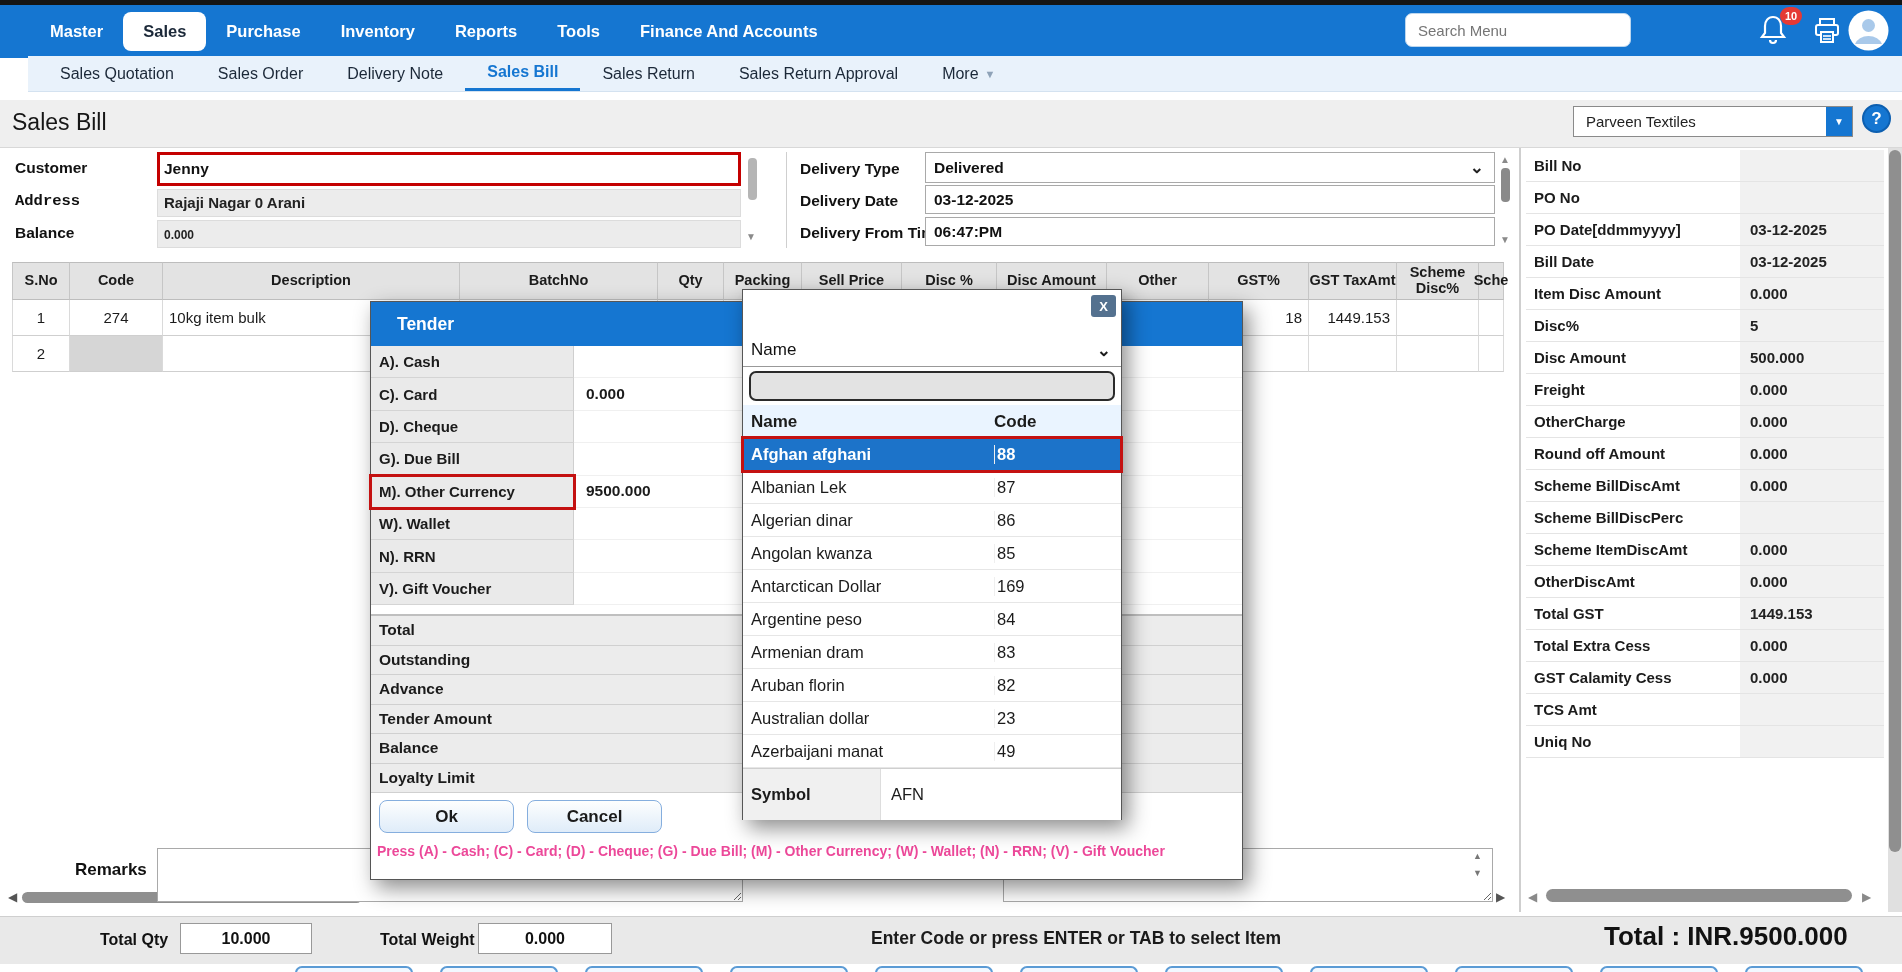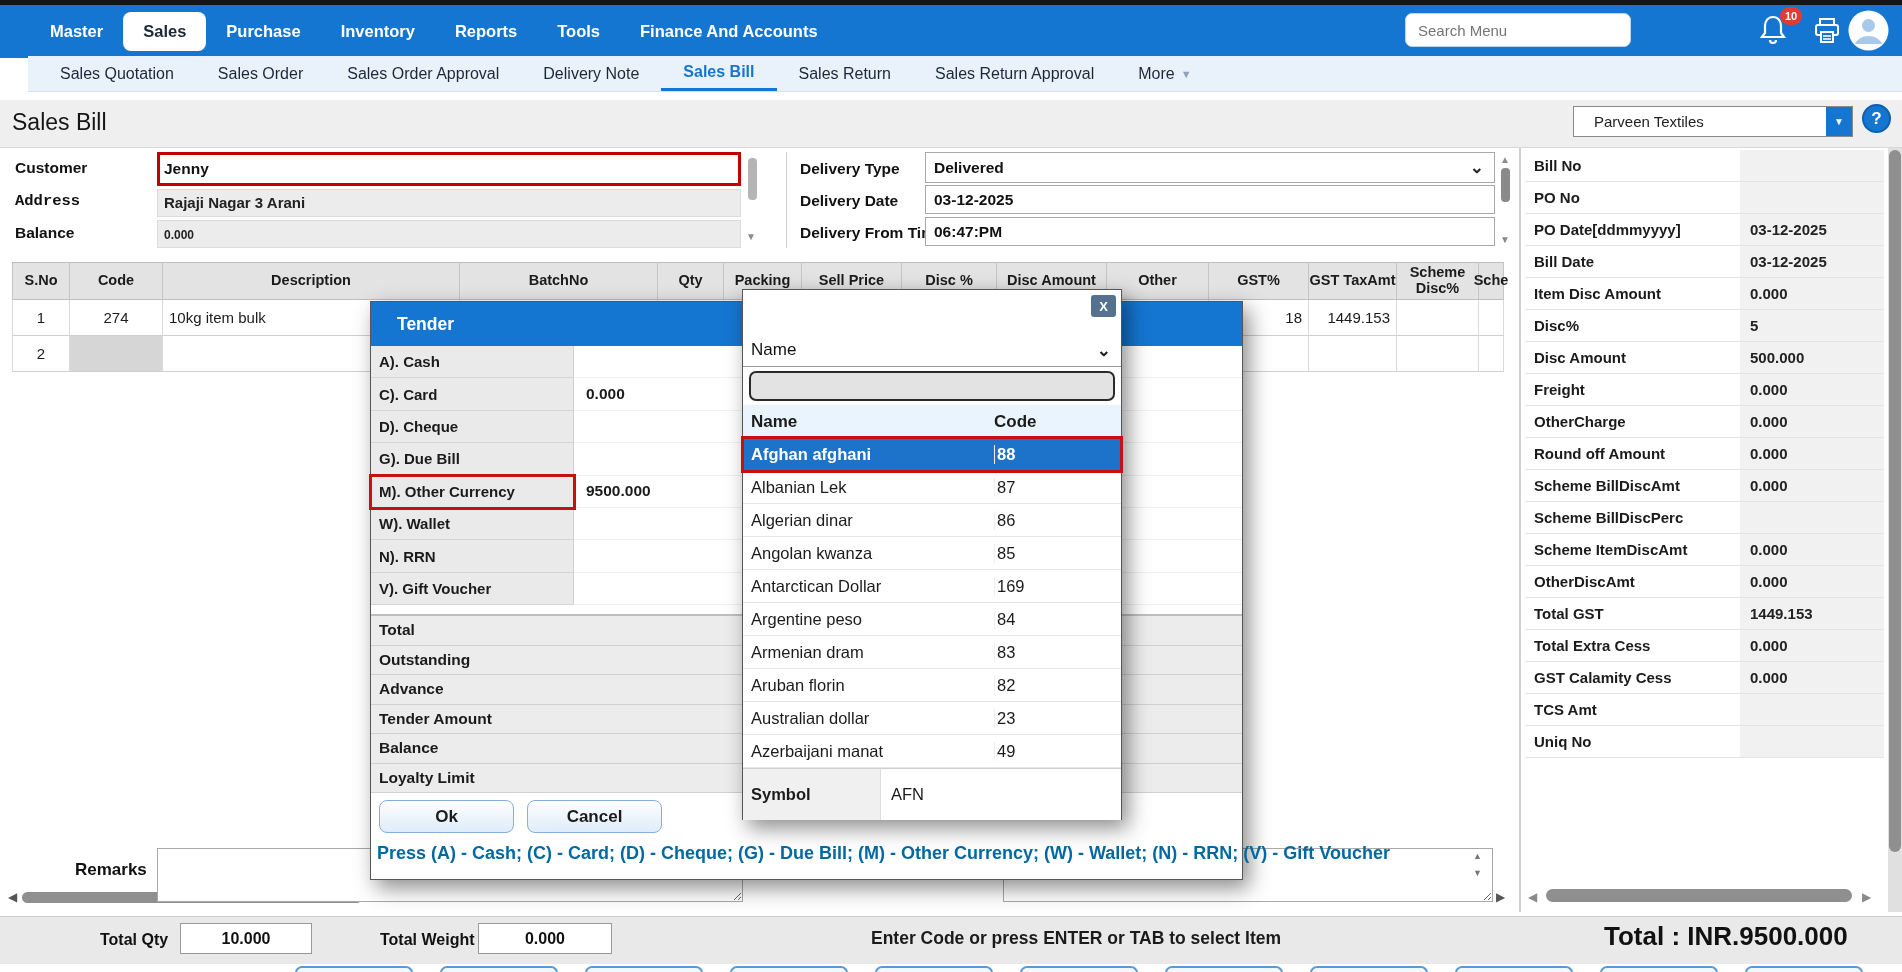--- a/index.html
+++ b/index.html
@@ -22,21 +22,21 @@
   .subnav{left:0;top:56px;width:1902px;height:36px;background:#e9f2fb;border-bottom:1px solid #d4e2f0;
           display:flex;align-items:stretch;padding-left:10px;margin-left:28px;}
   .subnav .sub-item{font-size:16px;color:#1b2838;padding:0 22px;display:flex;align-items:center;cursor:pointer;white-space:nowrap;}
   .subnav .sub-item.active{color:#1576d1;font-weight:700;border-bottom:3px solid #1576d1;}
   .subnav .caret{color:#8fa3b8;font-size:11px;margin-left:6px;}
 
   
   .titlebar{left:0;top:100px;width:1902px;height:48px;background:#efefef;border-bottom:1px solid #d8d8d8;}
   .page-title{left:12px;top:109px;font-size:23px;color:#161616;}
   .company-select{left:1573px;top:106px;width:280px;height:31px;background:#fff;border:1px solid #8a8a8a;display:flex;cursor:pointer;}
-  .company-select .txt{flex:1;font-size:15px;line-height:29px;padding-left:20px;color:#222;}
+  .company-select .txt{flex:1;font-size:15px;line-height:29px;padding-left:12px;color:#222;}
   .company-select .chev{width:26px;background:#1576d1;color:#fff;font-size:10px;display:flex;align-items:center;justify-content:center;}
   .help-circle{left:1862px;top:104px;width:29px;height:29px;border-radius:50%;background:#1576d1;color:#fff;
                font-weight:700;font-size:17px;display:flex;align-items:center;justify-content:center;cursor:pointer;border:2px solid #0d5fb0;}
 
   
   .flabel{font-size:15.5px;font-weight:700;color:#111;}
   .cust-field{left:157px;top:152px;width:584px;height:34px;background:#fff;border:3px solid #c40000;}
   .cust-field input{width:100%;height:100%;border:none;outline:none;font-size:15.5px;font-weight:600;
                     font-family:"Liberation Sans",sans-serif;padding:0 4px;color:#111;background:transparent;}
   .gray-field{background:#ececec;border:1px solid #dcdcdc;font-weight:600;color:#222;}
@@ -91,21 +91,21 @@
   .trow{display:flex;height:32.4px;}
   .trow .tl{width:203px;background:#eaeaea;border-bottom:1px solid #d4d4d4;border-right:1px solid #cfcfcf;
             font-weight:700;font-size:15px;display:flex;align-items:center;padding-left:8px;cursor:pointer;}
   .trow .tv{flex:1;background:#fff;border-bottom:1px solid #f0f0f0;font-weight:700;font-size:15.5px;
             display:flex;align-items:center;padding-left:12px;}
   .tl.hl{outline:3px solid #c41111;outline-offset:-1px;position:relative;z-index:2;}
   .srow{height:29.5px;background:#ececec;border-bottom:1px solid #d0d0d0;font-weight:700;font-size:15.5px;
         display:flex;align-items:center;padding-left:8px;}
   .dlg-btn{height:33px;border:1px solid #85aede;border-radius:8px;background:linear-gradient(#fdfefe,#dfecf9);
            font-weight:700;font-size:17px;display:flex;align-items:center;justify-content:center;cursor:pointer;}
-  .press-hint{color:#0369a1;font-weight:700;font-size:18px;white-space:nowrap;}
+  .press-hint{color:#ec4899;font-weight:700;font-size:14px;white-space:nowrap;}
 
   
   .currency{left:742px;top:289px;width:380px;height:531px;z-index:20;}
   .name-select{position:absolute;left:0;top:44px;width:100%;height:33px;background:#fff;border-bottom:1px solid #999;
                display:flex;align-items:center;cursor:pointer;}
   .name-select .txt{font-size:17px;padding-left:8px;color:#111;}
   .name-select .chevr{margin-left:auto;margin-right:10px;font-weight:700;font-size:17px;}
   .cur-search{position:absolute;left:6px;top:81px;width:366px;height:30px;border:2px solid #2a2a2a;border-radius:7px;
               background:#e3e3e3;outline:none;}
   .cur-head{position:absolute;left:0;top:115px;width:100%;height:33px;background:#eaf4ff;display:flex;align-items:center;
@@ -155,21 +155,20 @@
     <svg width="41" height="41" viewBox="0 0 41 41">
       <circle cx="20.5" cy="20.5" r="20" fill="#ffffff"></circle>
       <circle cx="20.5" cy="15.5" r="6.5" fill="#a9c9ea"></circle>
       <path d="M7 34 a14 11 0 0 1 27 0 Z" fill="#a9c9ea"></path>
     </svg>
   </span>
 
   <nav class="abs subnav">
     <span class="sub-item">Sales Quotation</span>
     <span class="sub-item">Sales Order</span>
-    <span class="sub-item">Sales Order Approval</span>
     <span class="sub-item">Delivery Note</span>
     <span class="sub-item active">Sales Bill</span>
     <span class="sub-item">Sales Return</span>
     <span class="sub-item">Sales Return Approval</span>
     <span class="sub-item">
       <span>More</span>
       <span class="caret">▼</span>
     </span>
   </nav>
 
@@ -179,21 +178,21 @@
     <span class="txt">Parveen Textiles</span>
     <span class="chev">▼</span>
   </div>
   <div class="abs help-circle">?</div>
 
   <span class="abs flabel" style="left:15px;top:159px;">Customer</span>
   <div class="abs cust-field">
     <input value="Jenny" style="">
   </div>
   <span class="abs flabel" style="left:15px;top:192px;font-family:Liberation Mono, monospace;">Address</span>
-  <div class="abs gray-field" style="left:157px;top:189px;width:584px;height:28px;font-size:15px;padding:4px 6px;">Rajaji Nagar 3 Arani</div>
+  <div class="abs gray-field" style="left:157px;top:189px;width:584px;height:28px;font-size:15px;padding:4px 6px;">Rajaji Nagar 0 Arani</div>
   <span class="abs flabel" style="left:15px;top:224px;">Balance</span>
   <div class="abs gray-field" style="left:157px;top:220px;width:584px;height:28px;font-size:12px;padding:7px 6px;">0.000</div>
   <div class="abs mini-thumb" style="left:748px;top:158px;width:9px;height:42px;"></div>
   <span class="abs scroll-glyph" style="left:746px;top:231px;">▼</span>
   <div class="abs divider-v" style="left:786px;top:152px;width:1px;height:96px;"></div>
 
   <span class="abs flabel" style="left:800px;top:160px;">Delivery Type</span>
   <div class="abs dfield" style="left:925px;top:152px;width:570px;height:31px;">
     <span>Delivered</span>
     <span class="chevr">⌄</span>

